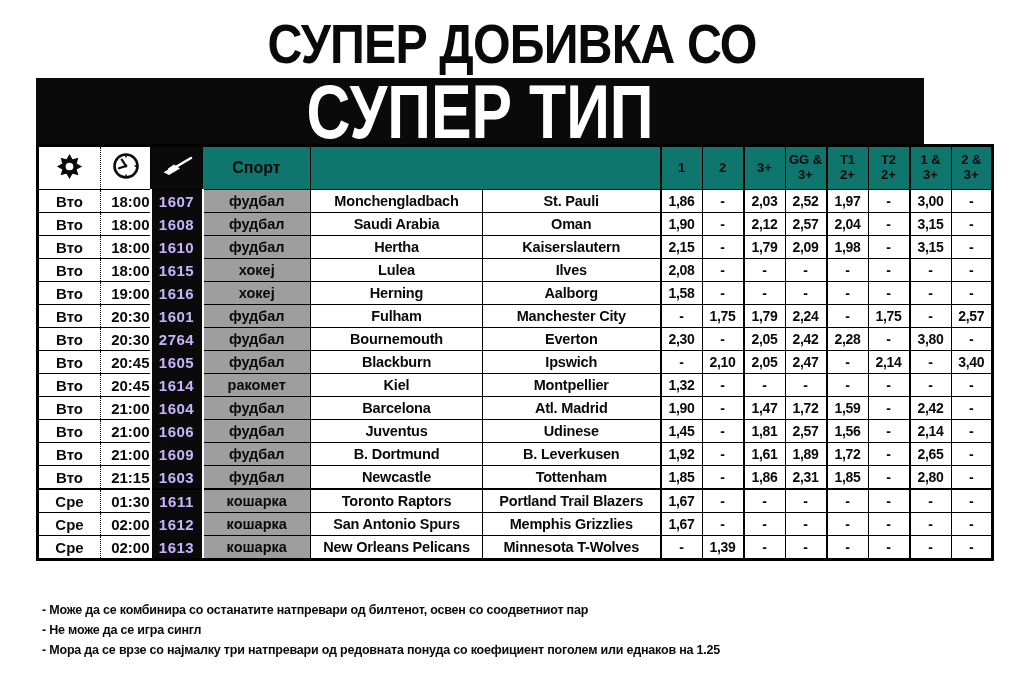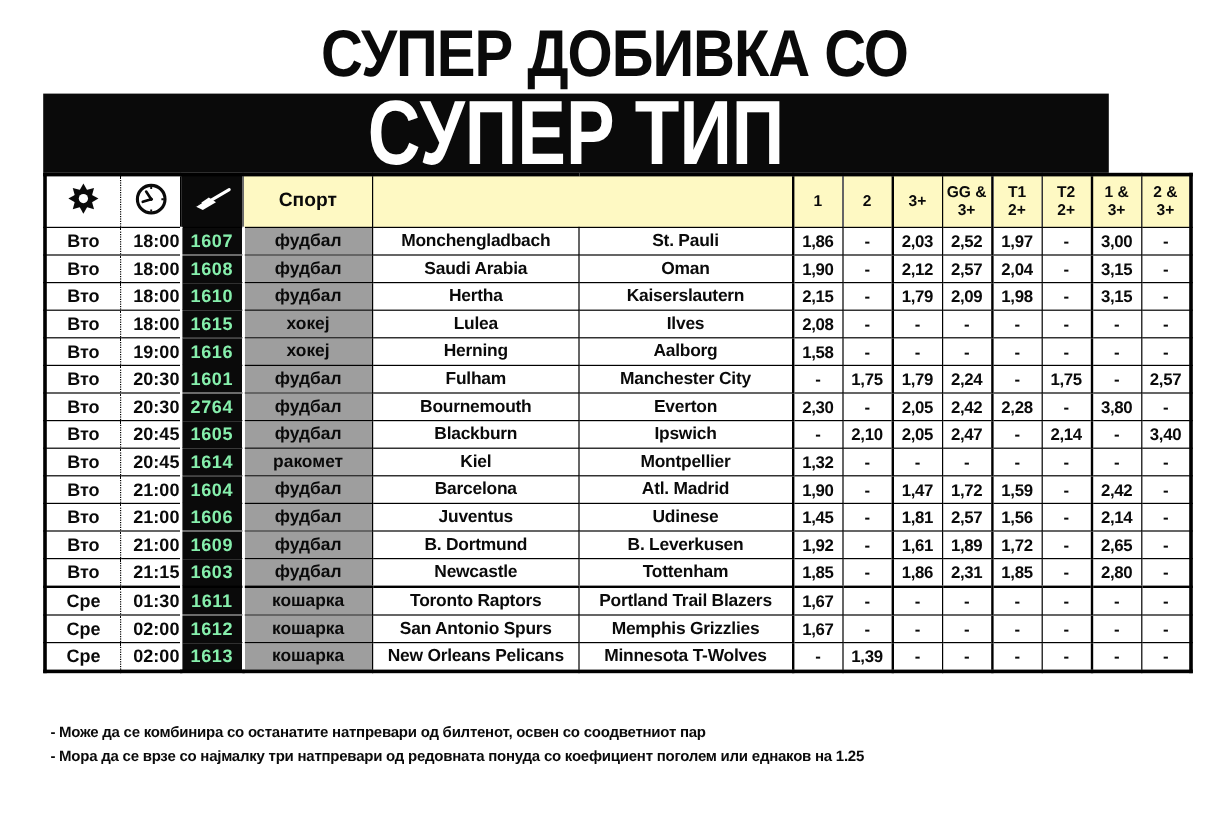--- a/index.html
+++ b/index.html
@@ -22,31 +22,31 @@
   }
   table.sheet{
     position:absolute;left:36px;top:144px;width:955px;
     border-collapse:collapse;table-layout:fixed;
     border:3px solid #000;
   }
   th,td{
     border:1px solid #000;padding:0;margin:0;text-align:center;vertical-align:middle;
     font-weight:bold;overflow:hidden;white-space:nowrap;
   }
-  thead th{height:42px;background:#fef9c3;font-size:16px;}
+  thead th{height:42px;background:#0f766e;font-size:16px;}
   th.h-day,th.h-time{background:#ffffff;}
   th.h-code{background:#0a0a0a;border-left-color:#0a0a0a;border-right-color:#0a0a0a;}
   th.h-odd{font-size:13px;line-height:1.12;white-space:pre-line;}
   th.h-day{border-right:1px dotted #000;}
   th.h-time{border-left:1px dotted #000;}
   tbody td{height:22px;font-size:14.5px;}
   td.c-day{font-size:15px;border-right:1px dotted #000;}
   td.c-time{font-size:15px;border-left:1px dotted #000;text-align:right;}
   td.c-code{
-    background:#0a0a0a;color:#86efac;font-size:15px;letter-spacing:0.5px;
+    background:#0a0a0a;color:#c4b5fd;font-size:15px;letter-spacing:0.5px;
     border-left:2px solid #ffffff;border-right:2px solid #ffffff;
     border-top-color:#0a0a0a;border-bottom-color:#0a0a0a;
   }
   td.c-sport{background:#9e9e9e;font-size:14.5px;}
   td.c-home,td.c-away{font-size:14.5px;letter-spacing:-0.2px;}
   td.c-odd{font-size:14px;letter-spacing:-0.3px;}
   .grp{border-left:2.5px solid #000 !important;}
   tr.day-change td{border-top:2.5px solid #000;}
   .icon-box{display:inline-block;vertical-align:middle;}
   .footer{
@@ -396,14 +396,15 @@
     <td class="c-odd grp">-</td>
     <td class="c-odd">-</td>
     <td class="c-odd grp">-</td>
     <td class="c-odd">-</td>
   </tr>
     </tbody>
 </table>
 
 <div class="footer">
   <div>- Може да се комбинира со останатите натпревари од билтенот, освен со соодветниот пар</div>
+  <div>- Не може да се игра сингл</div>
   <div>- Мора да се врзе со најмалку три натпревари од редовната понуда со коефициент поголем или еднаков на 1.25</div>
 </div>
 
 </body></html>

